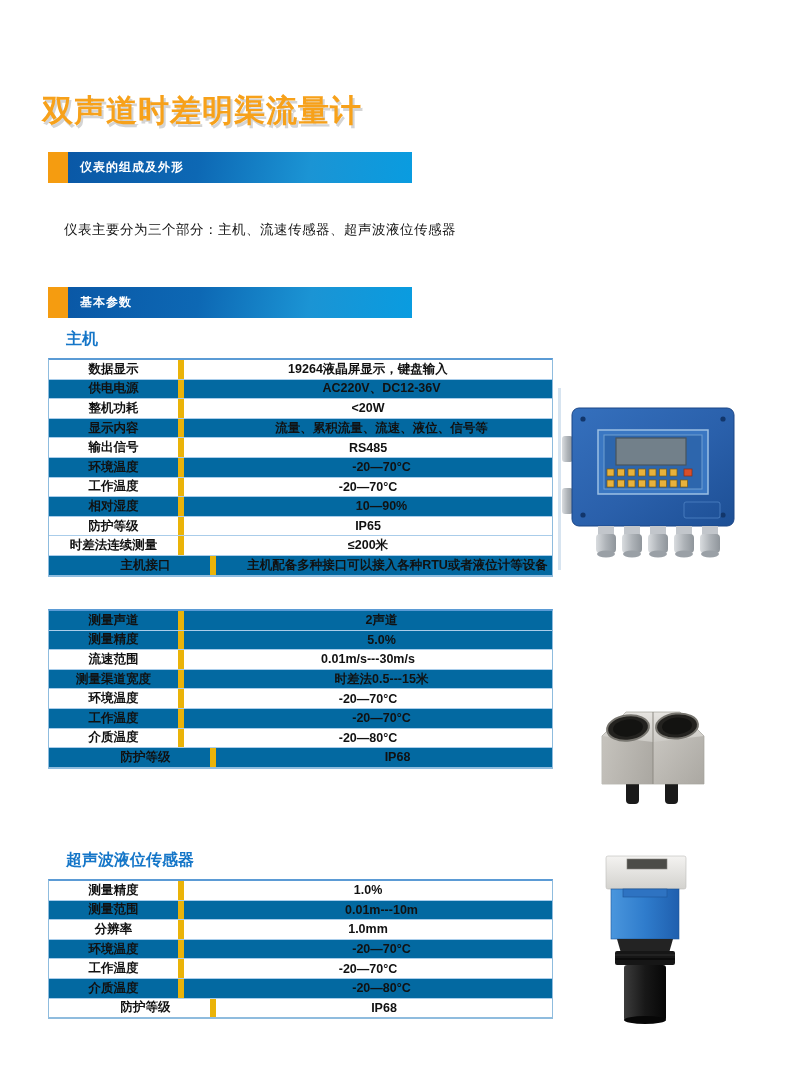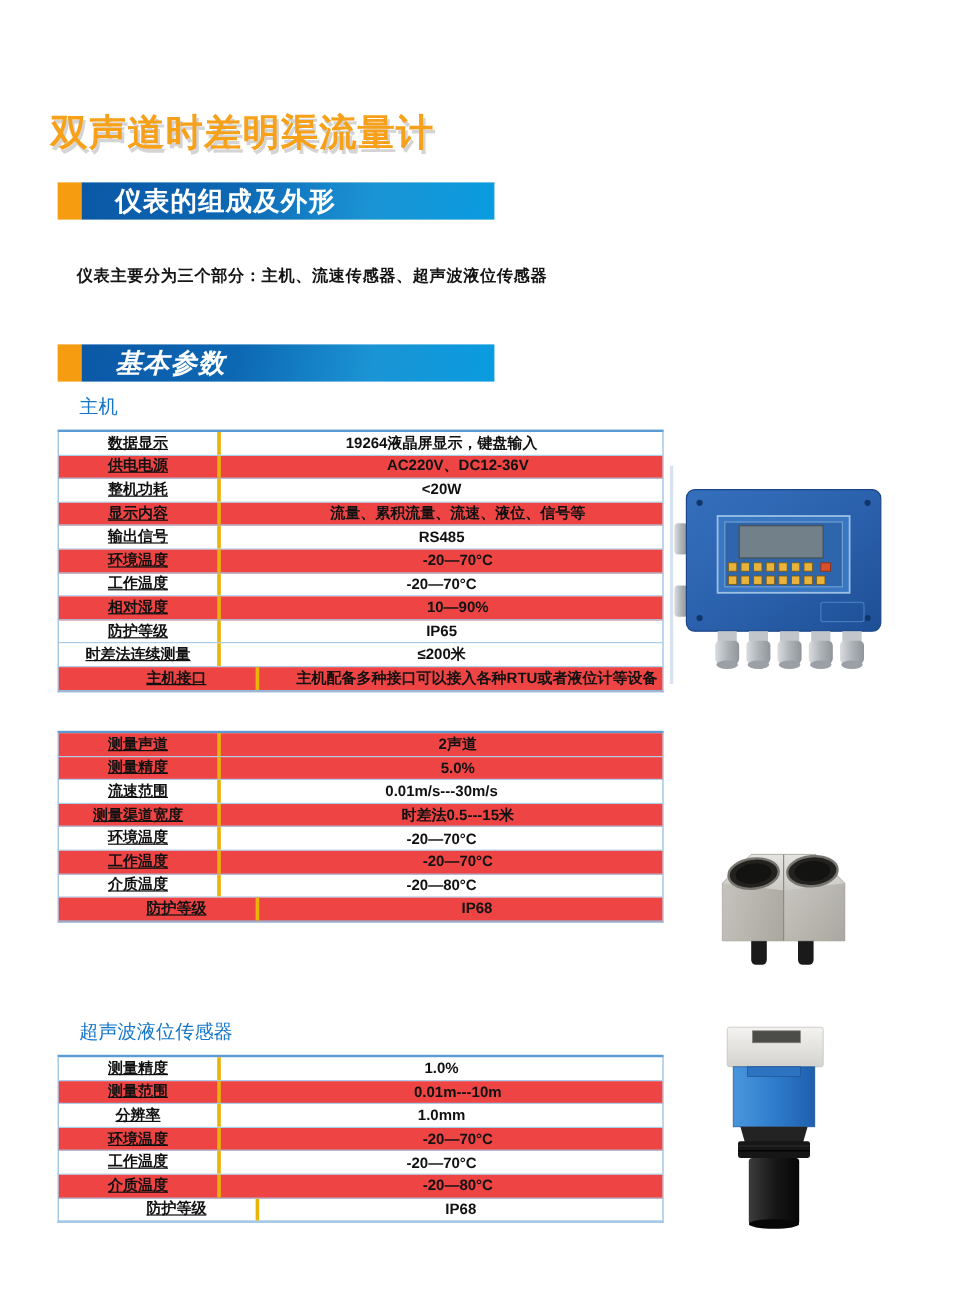--- a/index.html
+++ b/index.html
@@ -18,53 +18,53 @@
     white-space:nowrap;
   }
   .section-bar {
     position:absolute; left:48px; width:364px; height:31px;
     display:flex; align-items:stretch;
   }
   .bar-orange { width:20px; background:#F59C10; flex:0 0 20px; }
   .bar-blue {
     flex:1;
     background:linear-gradient(100deg,#0a58a6 0%,#0d68b4 38%,#1b94d4 70%,#099ce0 100%);
-    color:#ffffff; font-size:22px; font-weight:bold;
-    line-height:31px; padding-left:28px; letter-spacing:1px;
+    color:#ffffff; font-size:12px; font-weight:bold;
+    line-height:31px; padding-left:12px; letter-spacing:1px;
     white-space:nowrap;
   }
   .bar-composition { top:152px; }
-  .bar-parameters  { top:287px;font-style:italic; }
+  .bar-parameters  { top:287px; }
   .desc {
     position:absolute; left:64px; top:221px;
-    font-size:13.5px; font-weight:bold; color:#141414;
+    font-size:13.5px; font-weight:normal; color:#141414;
     letter-spacing:0.5px; white-space:nowrap;
   }
 
   
   .table-group { position:absolute; left:48px; width:505px; }
   .tg-1 { top:329px; } .tg-2 { top:609px; } .tg-3 { top:850px; }
   .table-title {
-    font-size:16px; font-weight:normal; color:#1576C8;
+    font-size:16px; font-weight:bold; color:#1576C8;
     margin-left:18px; margin-bottom:8px; white-space:nowrap;
   }
   .spec-table {
     width:505px;
     border:1px solid #8fbcde; border-top:2px solid #5b9bd5;
     background:#ffffff;
   }
   .trow { display:flex; height:19.6px; border-bottom:1px solid #aacdea; }
   .trow:last-child { border-bottom:1px solid #8fbcde;padding-left:32px; }
-  .trow.alt { background:#ef4444;gap:27px; }
+  .trow.alt { background:#0369a1;gap:27px; }
   .tcell {
     display:flex; align-items:center; justify-content:center;
     font-size:12.5px; font-weight:600; color:#111111;
     white-space:nowrap; overflow:hidden;
   }
-  .tlabel { width:135px; border-right:3px solid #eab308;text-decoration:underline; }
+  .tlabel { width:135px; border-right:6px solid #eab308; }
   .tvalue { flex:1; }
 
   
   .photo { position:absolute; }
   .photo-main   { left:558px; top:388px; width:207px; height:187px; }
   .photo-vel    { left:592px; top:694px; width:122px; height:116px; }
   .photo-level  { left:592px; top:846px; width:118px; height:198px; }
   .photo svg { display:block; width:100%; height:100%; }
 </style>
 </head>

